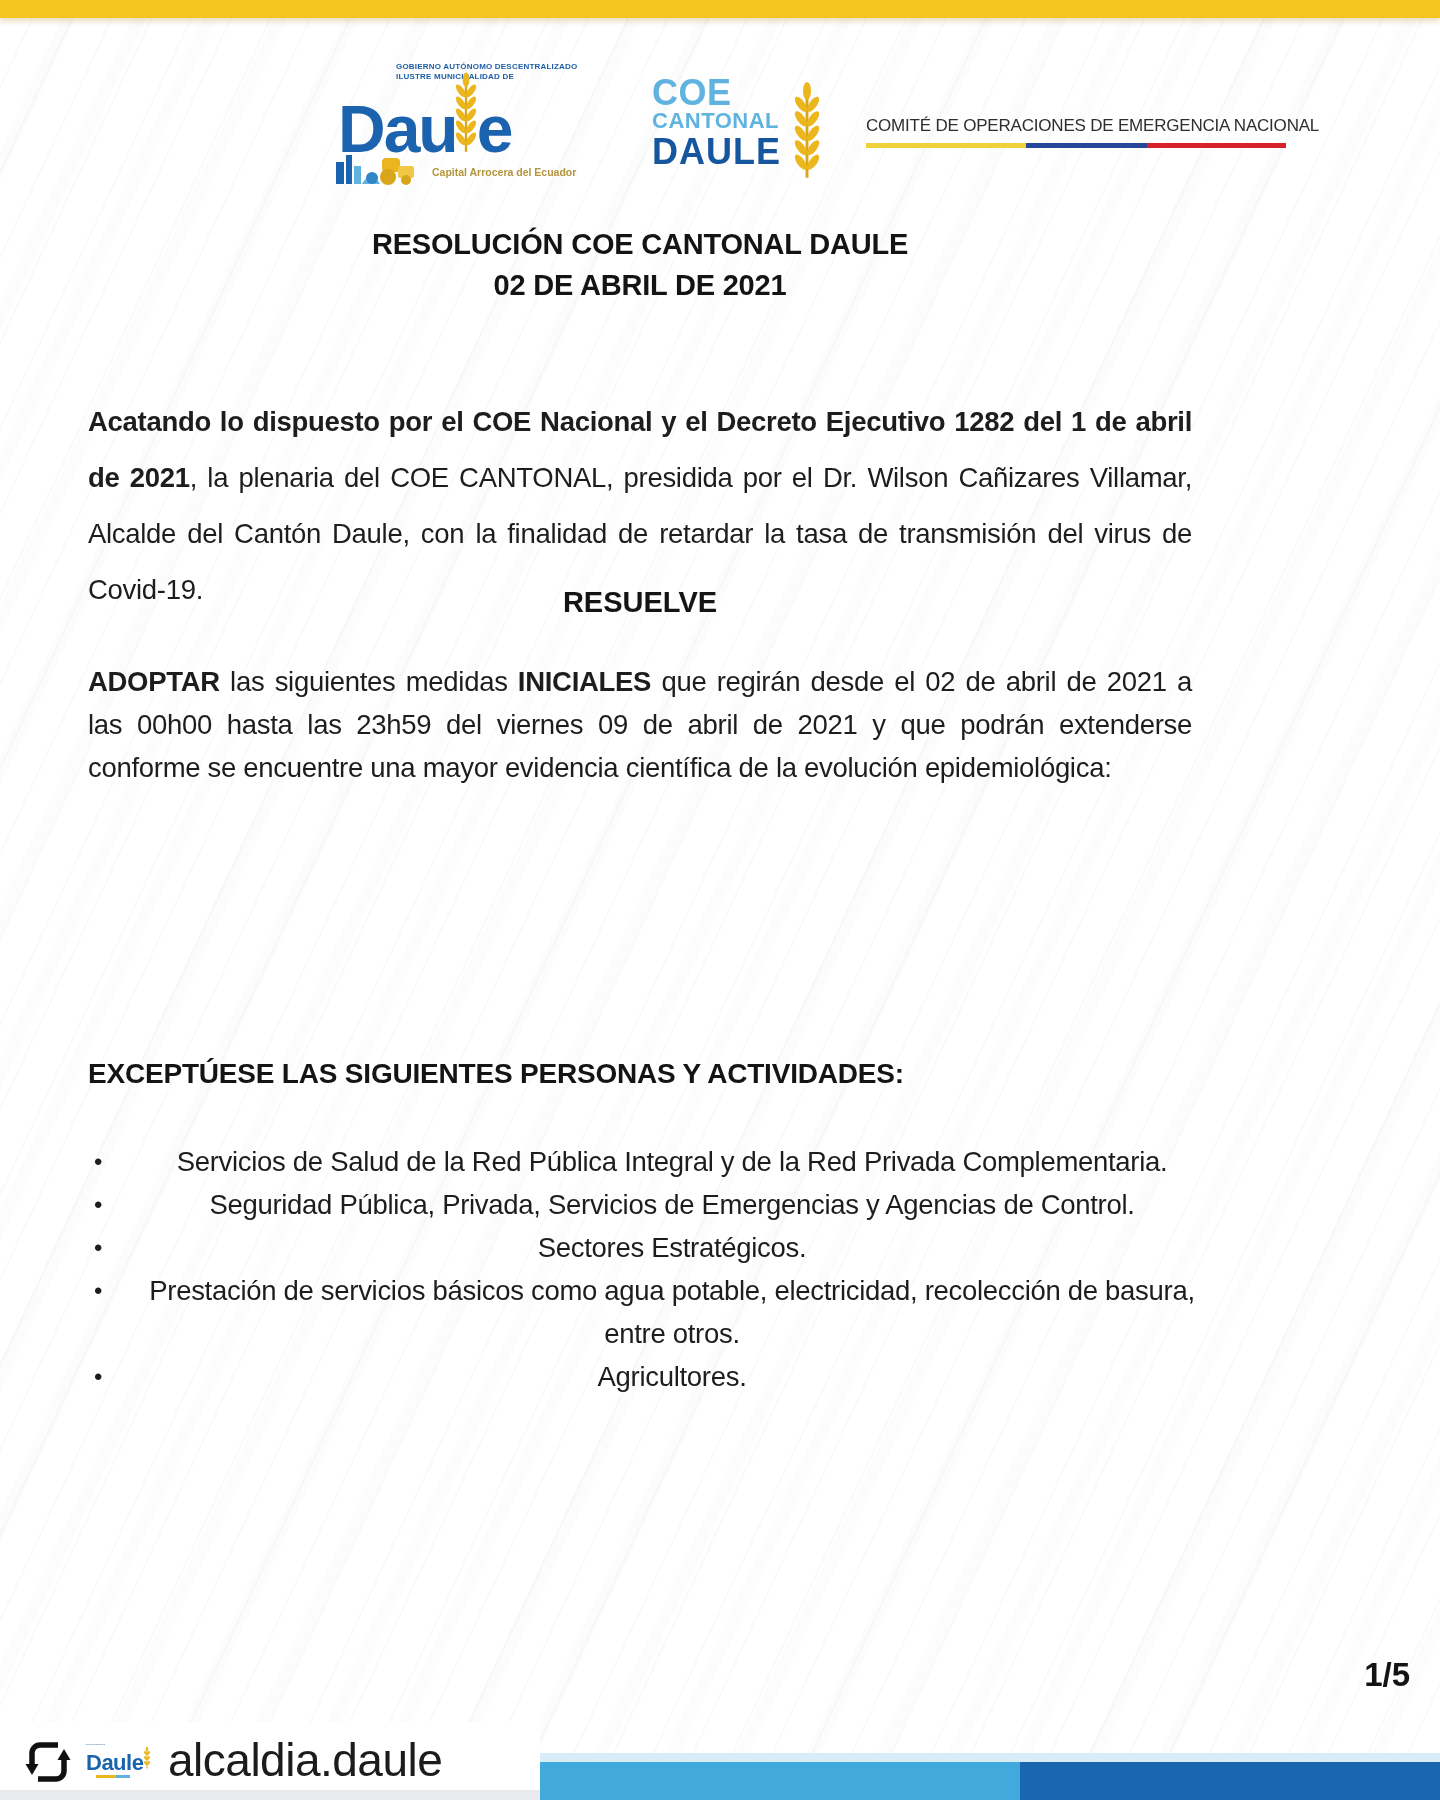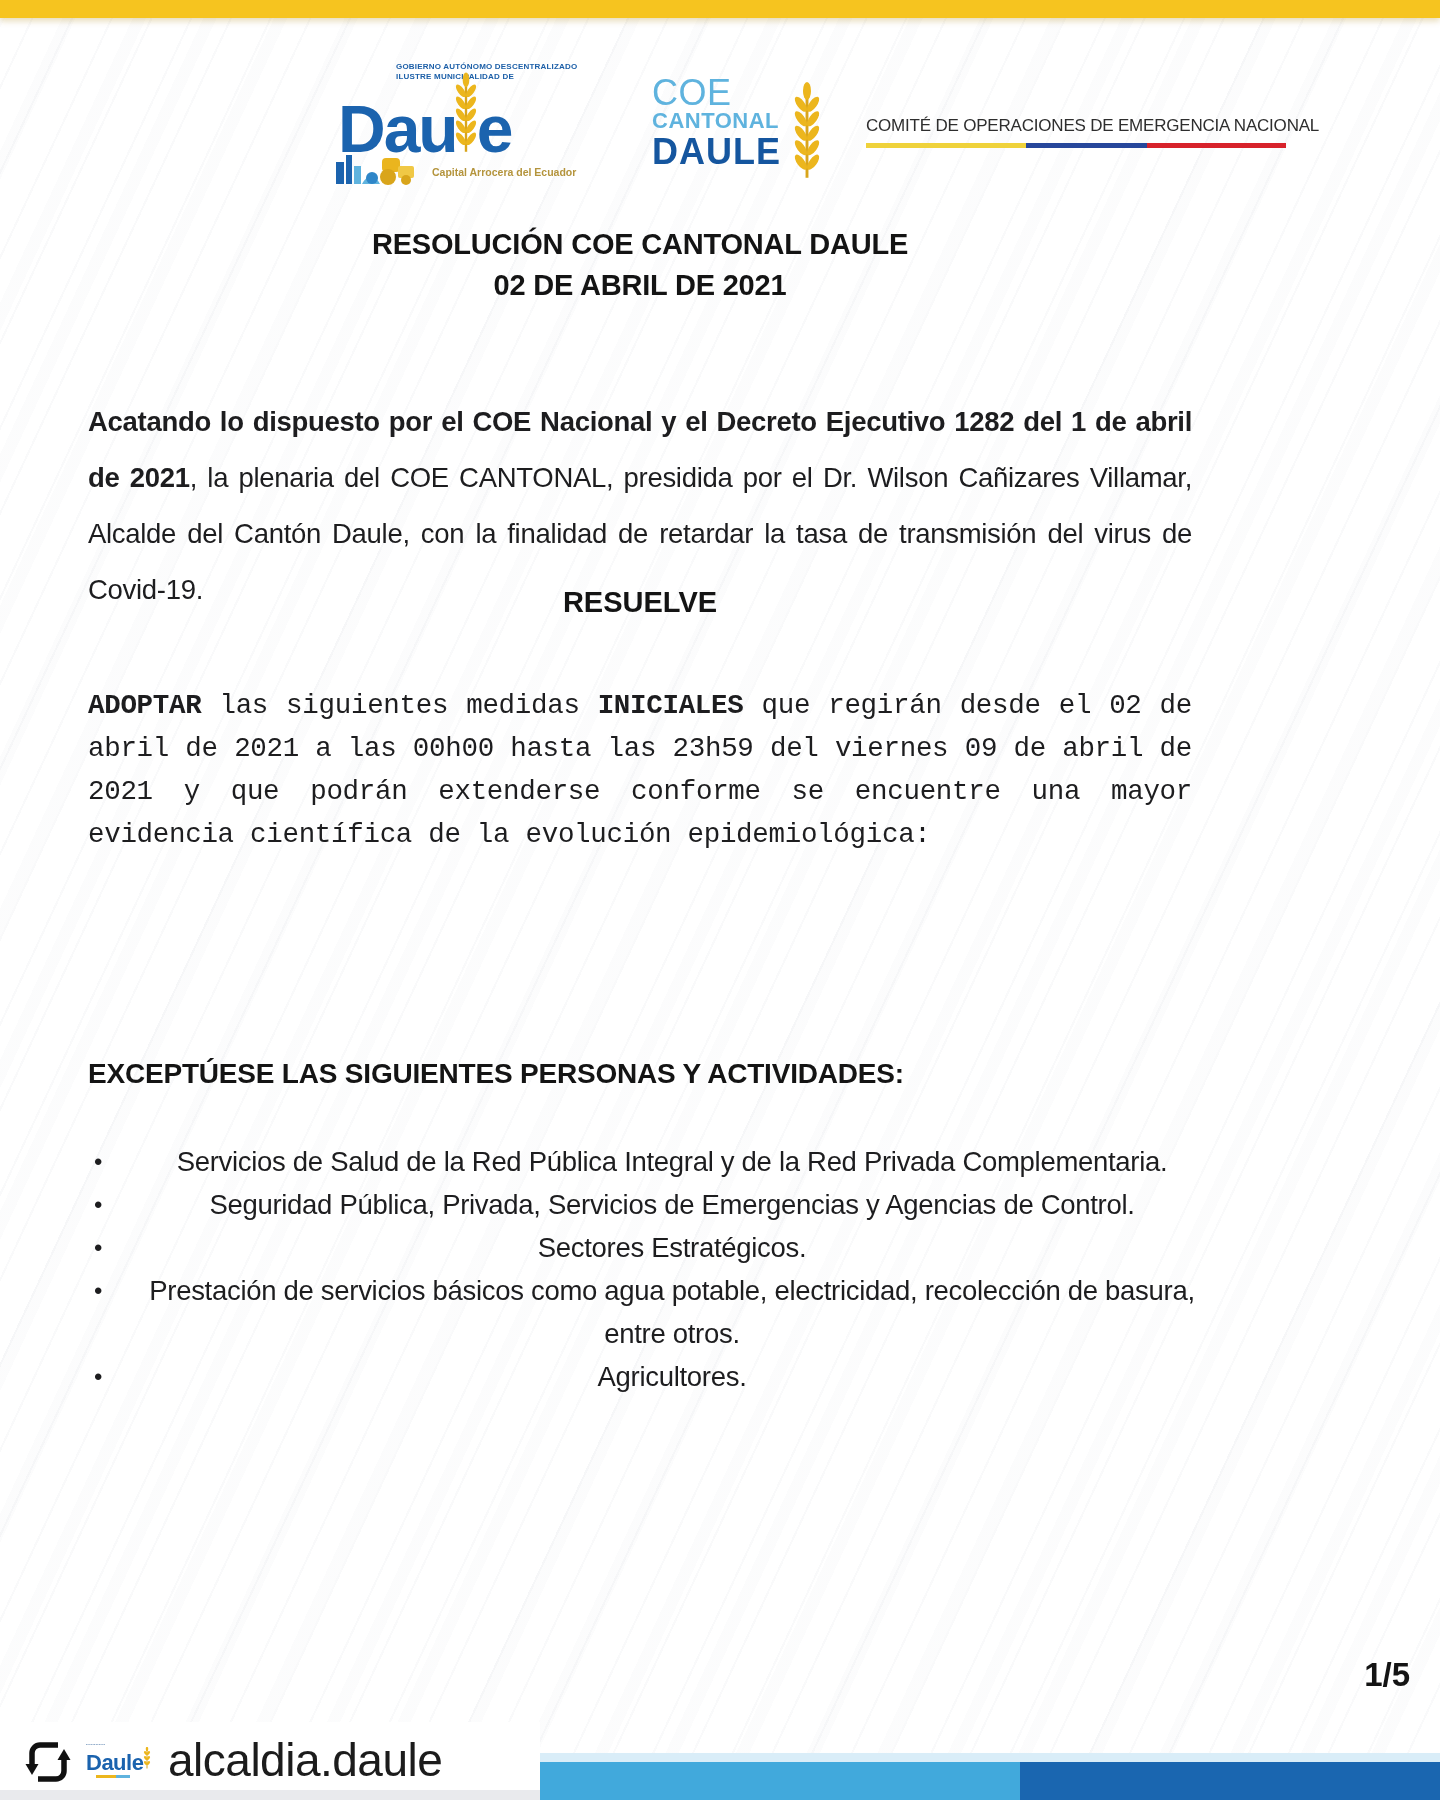--- a/index.html
+++ b/index.html
@@ -18,36 +18,36 @@
   
   .daule-logo{left:338px;top:62px;width:232px;height:124px;}
   .gov-lines{position:absolute;left:58px;top:0;font-size:8px;font-weight:700;color:#1c5fa8;line-height:9.5px;letter-spacing:.2px;white-space:nowrap;}
   .wordmark{position:absolute;left:0;top:10px;display:flex;align-items:flex-end;}
   .wordmark .wm-txt{font-size:66px;font-weight:800;color:#1B63AE;line-height:.92;letter-spacing:-2px;}
   .wordmark svg{margin:0 -1px 2px -3px;}
   .tagline{position:absolute;left:94px;top:104px;font-size:10.5px;font-weight:600;color:#b4943c;white-space:nowrap;}
   .city-icons{position:absolute;left:-4px;top:88px;}
   
   .coe-logo{left:652px;top:78px;width:170px;height:100px;}
-  .coe-l1{font-size:36px;font-weight:400;color:#5FB3DE;line-height:30px;letter-spacing:.5px;}
+  .coe-l1{font-size:36px;font-weight:700;color:#5FB3DE;line-height:30px;letter-spacing:.5px;}
   .coe-l2{font-size:22px;font-weight:800;color:#5FB3DE;line-height:26px;letter-spacing:.5px;}
   .coe-l3{font-size:36px;font-weight:800;color:#15569F;line-height:36px;letter-spacing:1px;}
   .coe-wheat{position:absolute;left:140px;top:4px;}
   
   .committee{left:866px;top:116px;width:432px;}
   .committee-label{font-size:17px;font-weight:500;color:#2e2e2e;letter-spacing:-.2px;white-space:nowrap;}
   .flag-divider{margin-top:7px;height:5px;width:420px;
     background:linear-gradient(to right,#EFD23B 0 38%,#27479B 38% 67%,#D7222B 67% 100%);}
   
   .doc-title{left:88px;top:224px;width:1104px;text-align:center;font-size:29px;line-height:41px;font-weight:800;color:#141414;letter-spacing:-.2px;}
   .para{left:88px;width:1104px;font-size:27.5px;line-height:43px;text-align:justify;color:#1d1d1f;letter-spacing:-.3px;}
   .p1{top:366px;line-height:56px;}
   .center-head{left:88px;width:1104px;text-align:center;font-weight:800;font-size:29px;color:#141414;}
   .resuelve{top:586px;}
-  .p2{top:656px;font-family:Liberation Mono, monospace;}
+  .p2{top:632px;}
   .p3{top:888px;}
   .p3 .a-label{margin-right:28px;}
   .sec-head{left:88px;top:1058px;width:1104px;font-size:28px;font-weight:800;color:#141414;letter-spacing:-.2px;}
   .bullets{left:88px;top:1140px;width:1108px;list-style:none;margin:0;padding:0;font-size:27.5px;line-height:43px;letter-spacing:-.3px;text-align:center;}
   .bullets li{position:relative;padding-left:60px;}
   .bullets li::before{content:"•";position:absolute;left:6px;top:0;font-size:24px;}
   .page-num{right:52px;top:1656px;font-size:33px;font-weight:800;color:#141414;}
   
   .band-pale{left:0;top:1753px;width:1440px;height:9px;background:#D9EDF8;}
   .band-light{left:0;top:1762px;width:1020px;height:38px;background:#41A9DC;}

